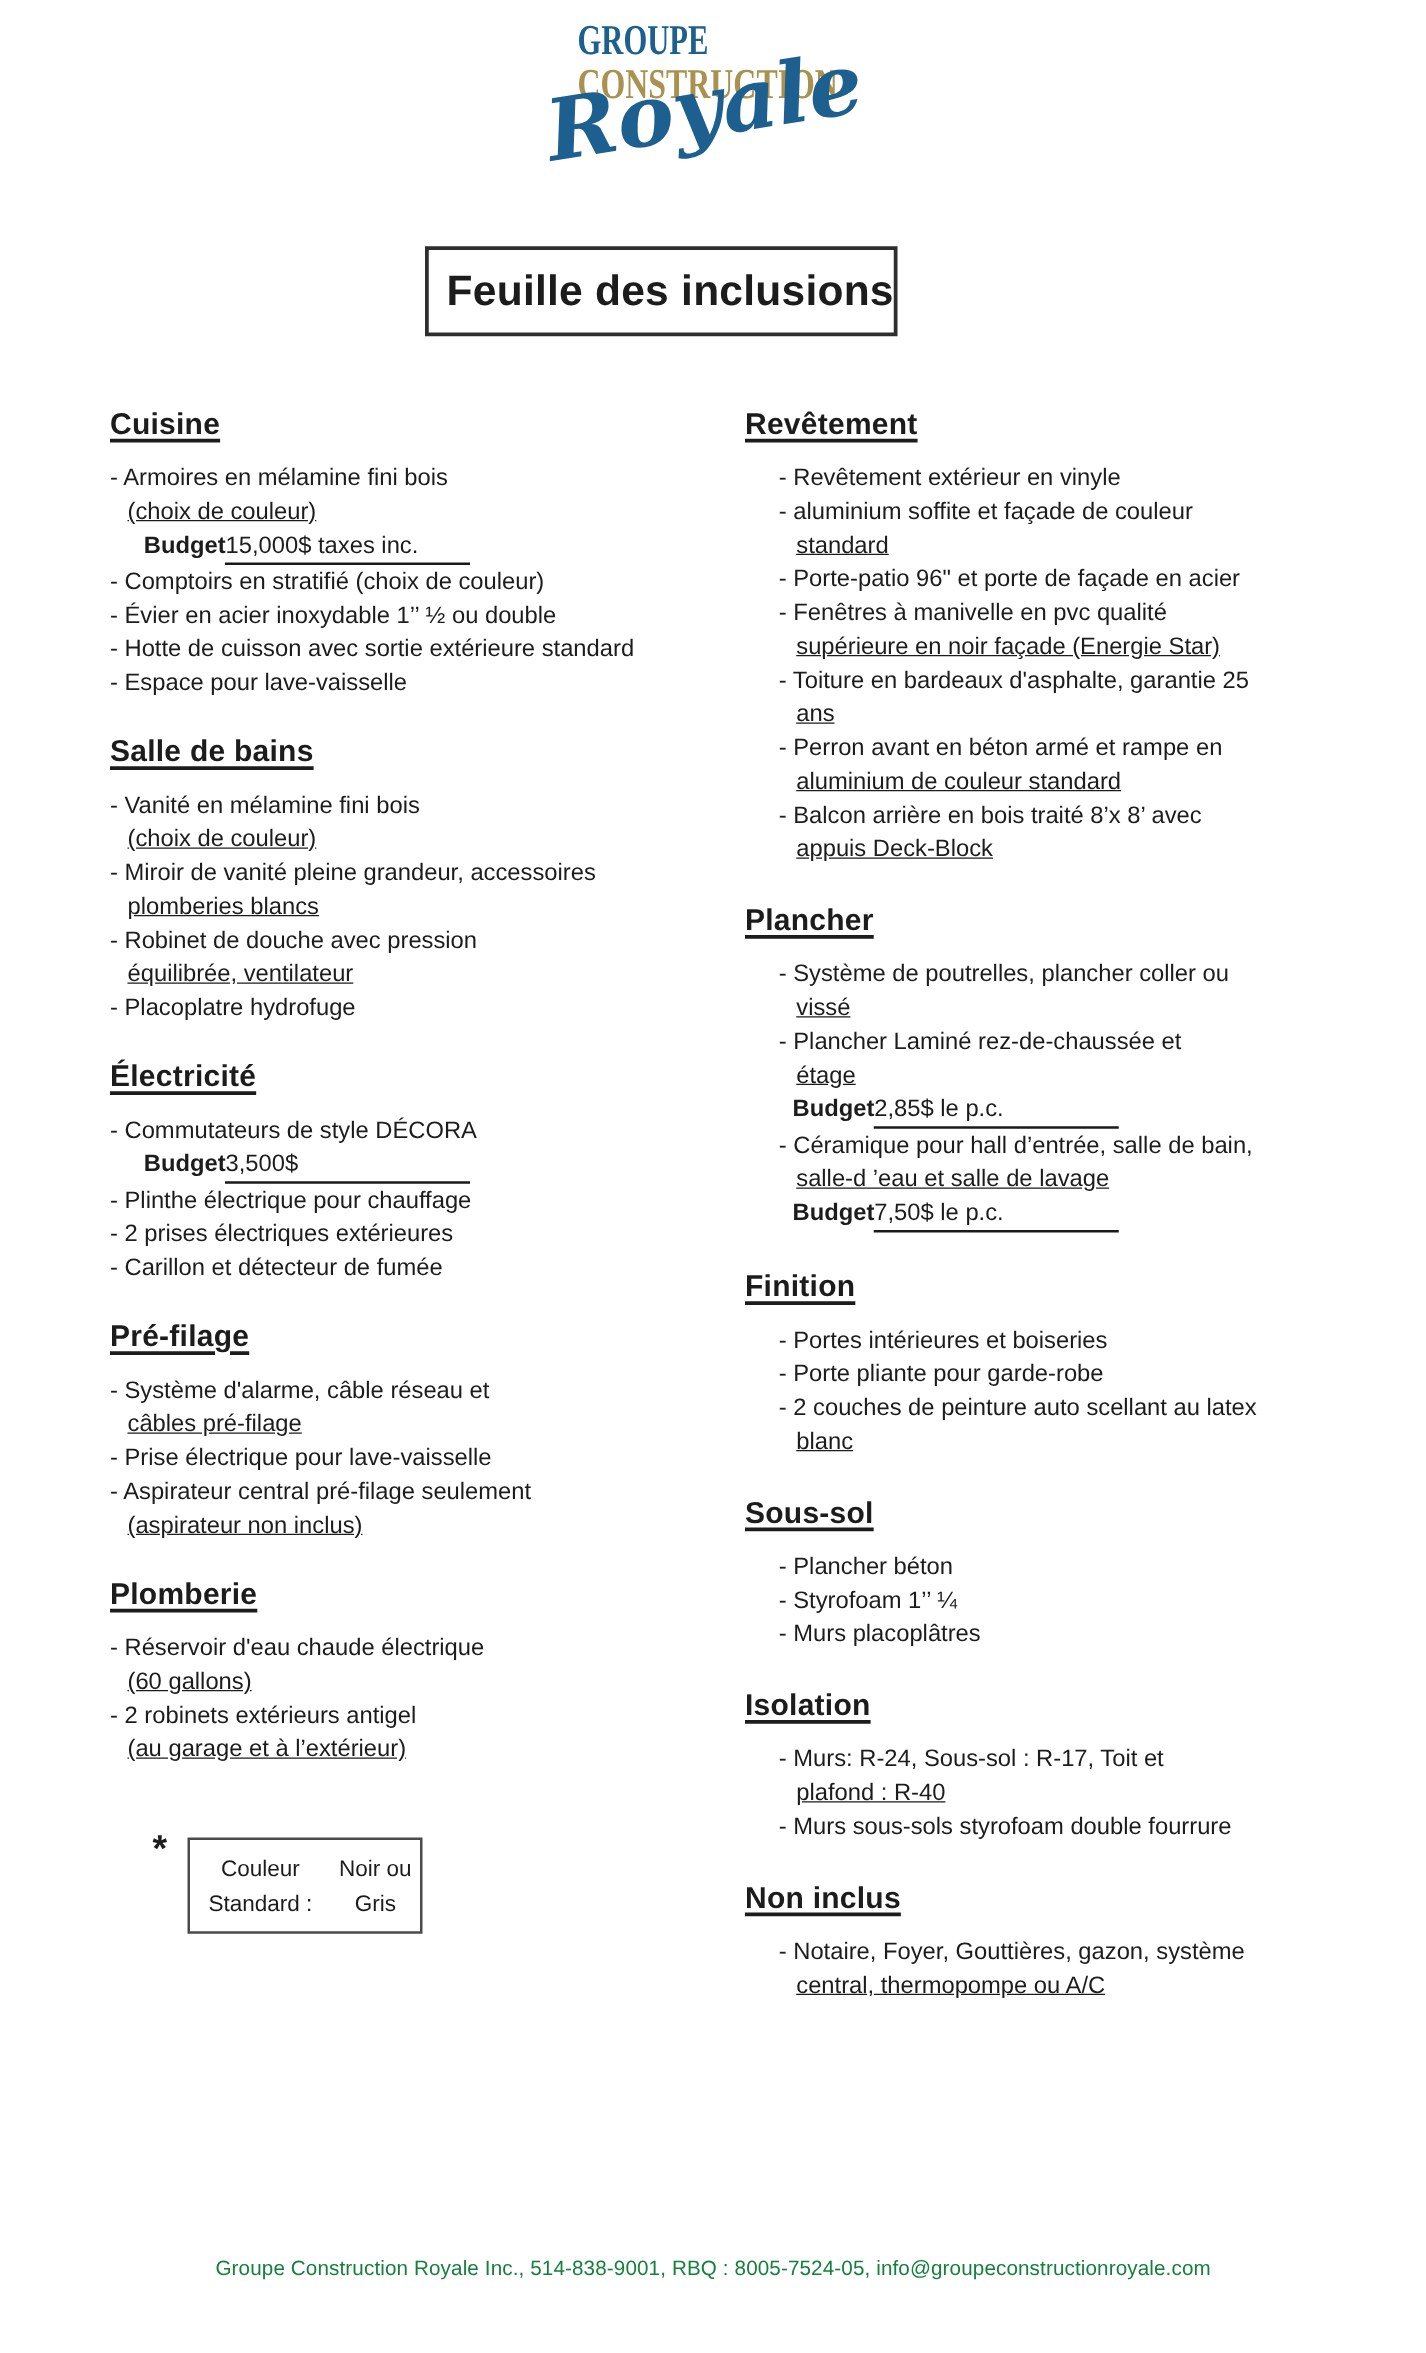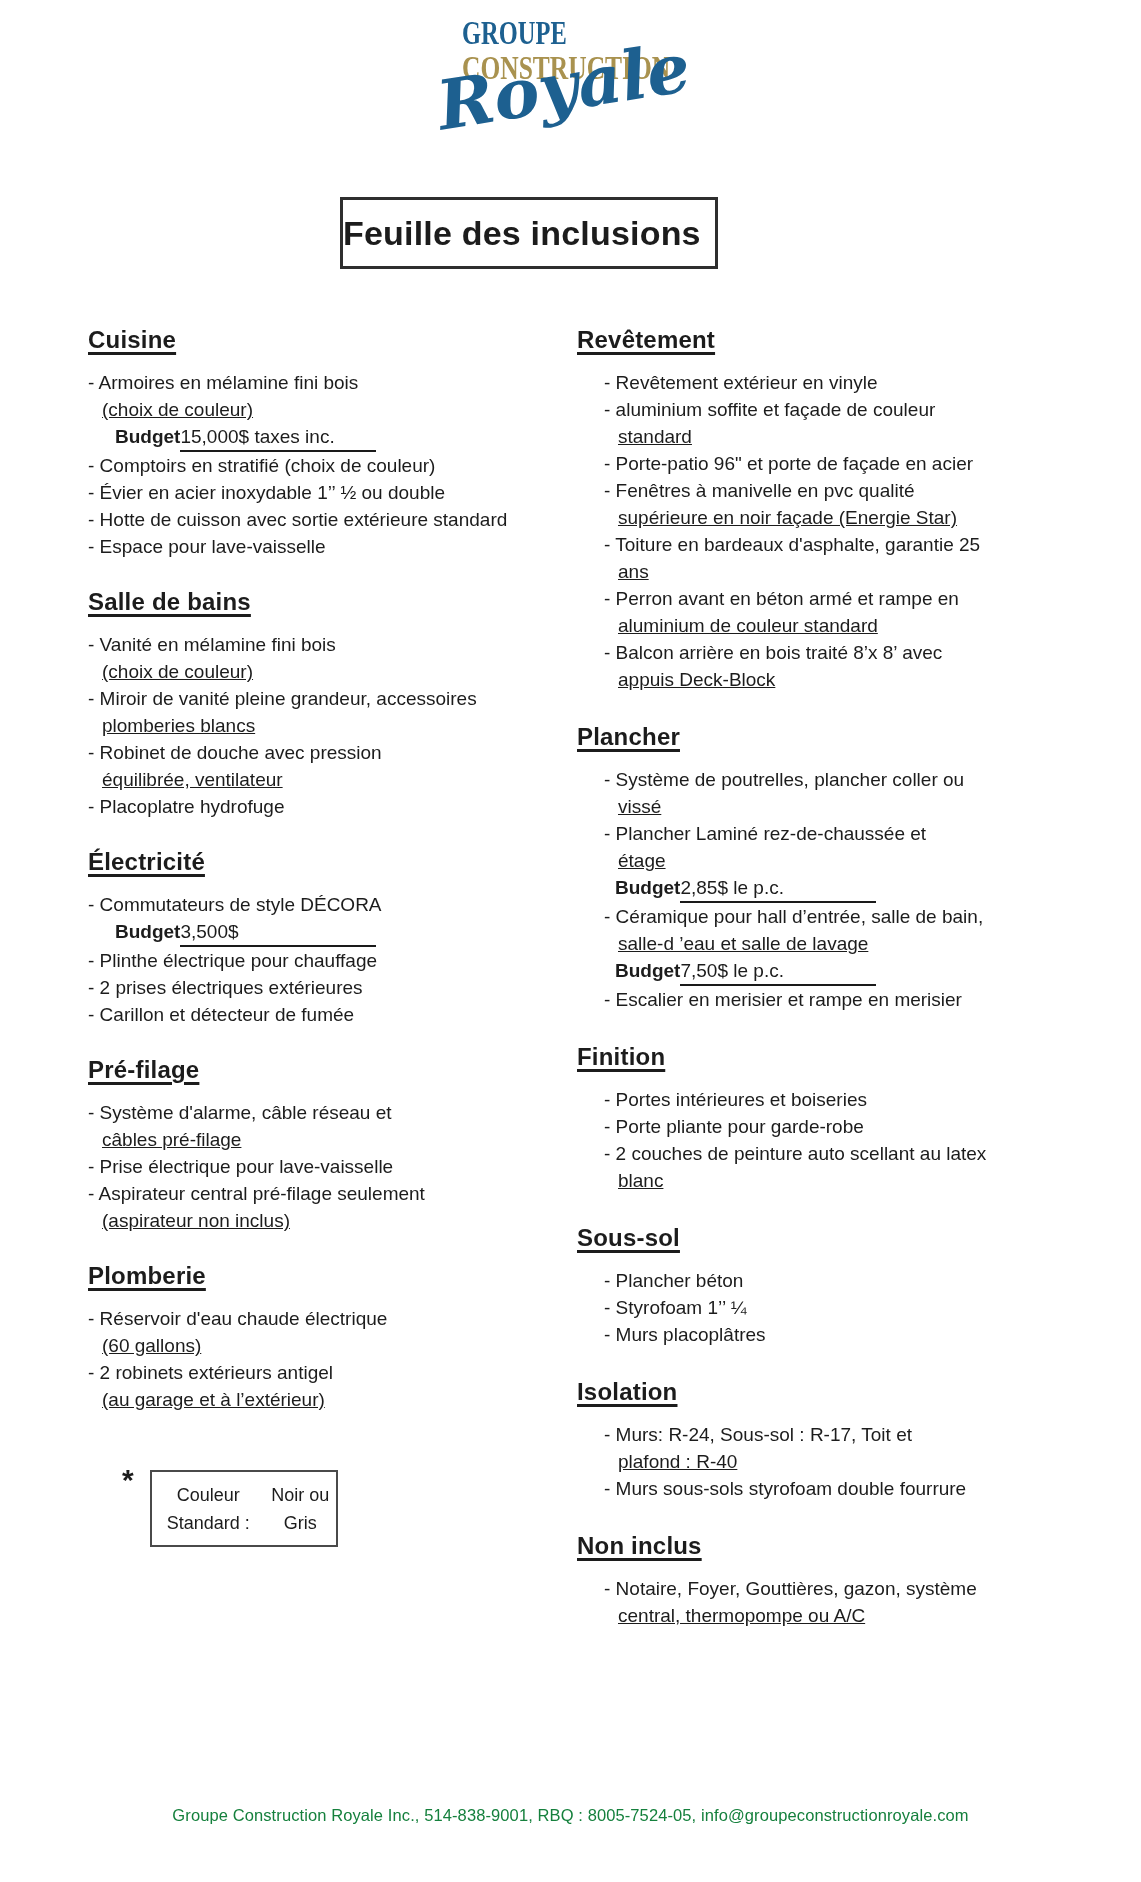--- a/index.html
+++ b/index.html
@@ -31,27 +31,27 @@
     font-family:"DejaVu Serif", serif;
     font-style:italic;font-weight:bold;
     font-size:68px;line-height:1.2;
     color:#1d6090;transform:rotate(-9deg);transform-origin:left center;
     white-space:nowrap;
   }
   
   .title-box{
     position:absolute;left:340px;top:197px;width:378px;height:72px;
     border:3px solid #2e2e2e;box-sizing:border-box;
-    display:flex;align-items:center;justify-content:flex-start;
+    display:flex;align-items:center;justify-content:flex-end;
   }
   .title-box span{font-size:34px;font-weight:bold;letter-spacing:0.2px;}
   
   .col{position:absolute;}
   .col-left{left:88px;top:327px;width:440px;}
-  .col-right{left:577px;top:327px;width:500px;}
+  .col-right{left:596px;top:327px;width:500px;}
   .section{margin:0 0 29px 0;}
   .col-right .section{margin-bottom:31px;}
   .heading{
     font-size:24px;font-weight:bold;line-height:26px;
     text-decoration:underline;text-decoration-thickness:2.5px;text-underline-offset:4px;
     margin-bottom:8px;letter-spacing:0.2px;white-space:nowrap;
   }
   .items{font-size:19px;line-height:27px;margin-top:16px;}
   .col-right .items{padding-left:27px;}
   .line{white-space:nowrap;}
@@ -231,23 +231,20 @@
           <div class="item">
             <div class="line first">- Plancher Laminé rez-de-chaussée et</div>
             <div class="line cont">étage</div>
           </div>
           <div class="budget-row"><span class="budget-label">Budget</span><span class="budget-value">2,85$ le p.c.</span></div>
           <div class="item">
             <div class="line first">- Céramique pour hall d’entrée, salle de bain,</div>
             <div class="line cont">salle-d ’eau et salle de lavage</div>
           </div>
           <div class="budget-row"><span class="budget-label">Budget</span><span class="budget-value">7,50$ le p.c.</span></div>
-          <div class="item">
-            <div class="line first">- Escalier en merisier et rampe en merisier</div>
-          </div>
         </div>
       </div>
       <div class="section">
         <div class="heading">Finition</div>
         <div class="items">
           <div class="item">
             <div class="line first">- Portes intérieures et boiseries</div>
           </div>
           <div class="item">
             <div class="line first">- Porte pliante pour garde-robe</div>

